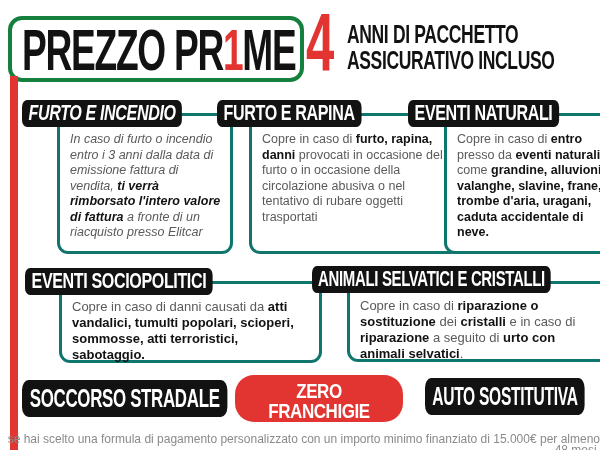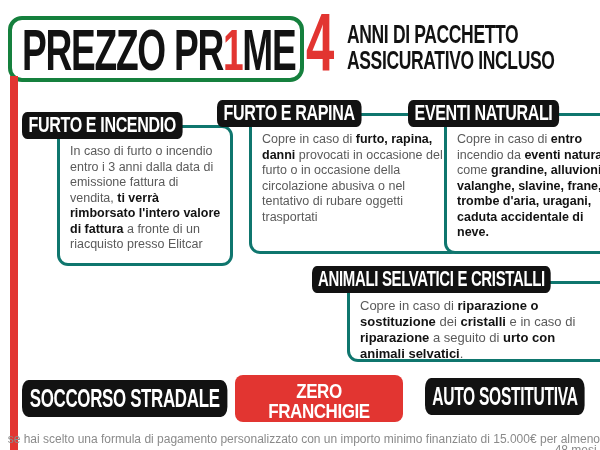--- a/index.html
+++ b/index.html
@@ -36,41 +36,41 @@
     transform:scaleX(0.73);transform-origin:0 0;
   }
   .card.wide-badge .badge{transform:scaleX(0.68);}
   .card .box{
     position:absolute;z-index:1;background:#ffffff;border:3px solid #0f766e;border-radius:11px;
     box-sizing:border-box;
     margin-left:27px;
   }
   .body{color:#5a5a5a;}
   .body .b{color:#121212;font-weight:700;}
-  #card1{left:22px;top:112px;width:184px;height:155px;}
+  #card1{left:22px;top:100px;width:184px;height:155px;font-style:italic;}
   #card1 .box{left:8px;top:13px;width:176px;height:141px;padding:16px 7px 4px 10px;font-size:12.5px;line-height:15.5px;}
   #card2{left:217px;top:100px;width:184px;height:155px;text-decoration:underline;}
   #card2 .box{left:5px;top:13px;width:213px;height:141px;padding:16px 7px 4px 10px;font-size:12.5px;line-height:15.5px;}
   #card3{left:408px;top:100px;width:184px;height:155px;}
   #card3 .box{left:9px;top:13px;width:175px;height:141px;padding:16px 6px 4px 10px;font-size:12.5px;line-height:15.5px;}
   #card4{left:25px;top:268px;width:270px;height:95px;}
   #card4 .box{left:7px;top:13px;width:263px;height:82px;padding:15px 8px 4px 10px;font-size:13px;line-height:16px;}
   #card5{left:312px;top:266px;width:284px;height:97px;}
   #card5 .box{left:8px;top:15px;width:271px;height:81px;padding:14px 20px 4px 10px;font-size:13px;line-height:16px;}
   
   .bottom-badge{
     position:absolute;background:#121212;color:#ffffff;font-size:26px;font-weight:700;
     line-height:26px;letter-spacing:-0.5px;padding:5px 12px 6px;border-radius:10px;
     white-space:nowrap;transform-origin:0 0;
   }
   #bb-roadside{left:22px;top:380px;transform:scaleX(0.65);}
   #bb-replacement{left:425px;top:378px;transform:scaleX(0.60);}
   .red-badge{
     position:absolute;left:235px;top:375px;width:168px;height:47px;background:#e23531;
-    border-radius:8px;color:#ffffff;text-align:center;font-weight:700;box-sizing:border-box;
+    border-radius:19px;color:#ffffff;text-align:center;font-weight:700;box-sizing:border-box;
     padding-top:6px;
   }
   .red-badge .l1{display:block;font-size:20px;line-height:20px;letter-spacing:-0.5px;transform:scaleX(0.85);}
   .red-badge .l2{display:block;font-size:14px;line-height:15px;letter-spacing:-0.3px;transform:scaleX(0.85);}
   
   .footer{
     position:absolute;left:0;right:0;top:434px;text-align:right;
     font-size:12px;line-height:11px;color:#8a8a8a;
   }
 </style>
@@ -98,24 +98,30 @@
   </div>
   <div class="card" id="card2">
     <div class="badge">FURTO E RAPINA</div>
     <div class="box">
       <div class="body"><span>Copre in caso di </span><span class="b">furto, rapina, danni</span><span> provocati in occasione del furto o in occasione della circolazione abusiva o nel tentativo di rubare oggetti trasportati</span></div>
     </div>
   </div>
   <div class="card" id="card3">
     <div class="badge">EVENTI NATURALI</div>
     <div class="box">
-      <div class="body"><span>Copre in caso di </span><span class="b">entro</span><span> incendio da </span><span class="b">eventi naturali</span><span> come </span><span class="b">grandine, alluvioni, valanghe, slavine, frane, trombe d'aria, uragani, caduta accidentale di neve.</span></div>
+      <div class="body"><span>Copre in caso di </span><span class="b">entro</span><span> presso da </span><span class="b">eventi naturali</span><span> come </span><span class="b">grandine, alluvioni, valanghe, slavine, frane, trombe d'aria, uragani, caduta accidentale di neve.</span></div>
     </div>
   </div>
 
+  <div class="card" id="card4">
+    <div class="badge">EVENTI SOCIOPOLITICI</div>
+    <div class="box">
+      <div class="body"><span>Copre in caso di danni causati da </span><span class="b">atti vandalici, tumulti popolari, scioperi, sommosse, atti terroristici, sabotaggio.</span></div>
+    </div>
+  </div>
   <div class="card wide-badge" id="card5">
     <div class="badge">ANIMALI SELVATICI E CRISTALLI</div>
     <div class="box">
       <div class="body"><span>Copre in caso di </span><span class="b">riparazione o sostituzione</span><span> dei </span><span class="b">cristalli</span><span> e in caso di </span><span class="b">riparazione</span><span> a seguito di </span><span class="b">urto con animali selvatici</span><span>.</span></div>
     </div>
   </div>
 
   <div class="bottom-badge" id="bb-roadside">SOCCORSO STRADALE</div>
   <div class="red-badge">
     <span class="l1">ZERO FRANCHIGIE</span>

